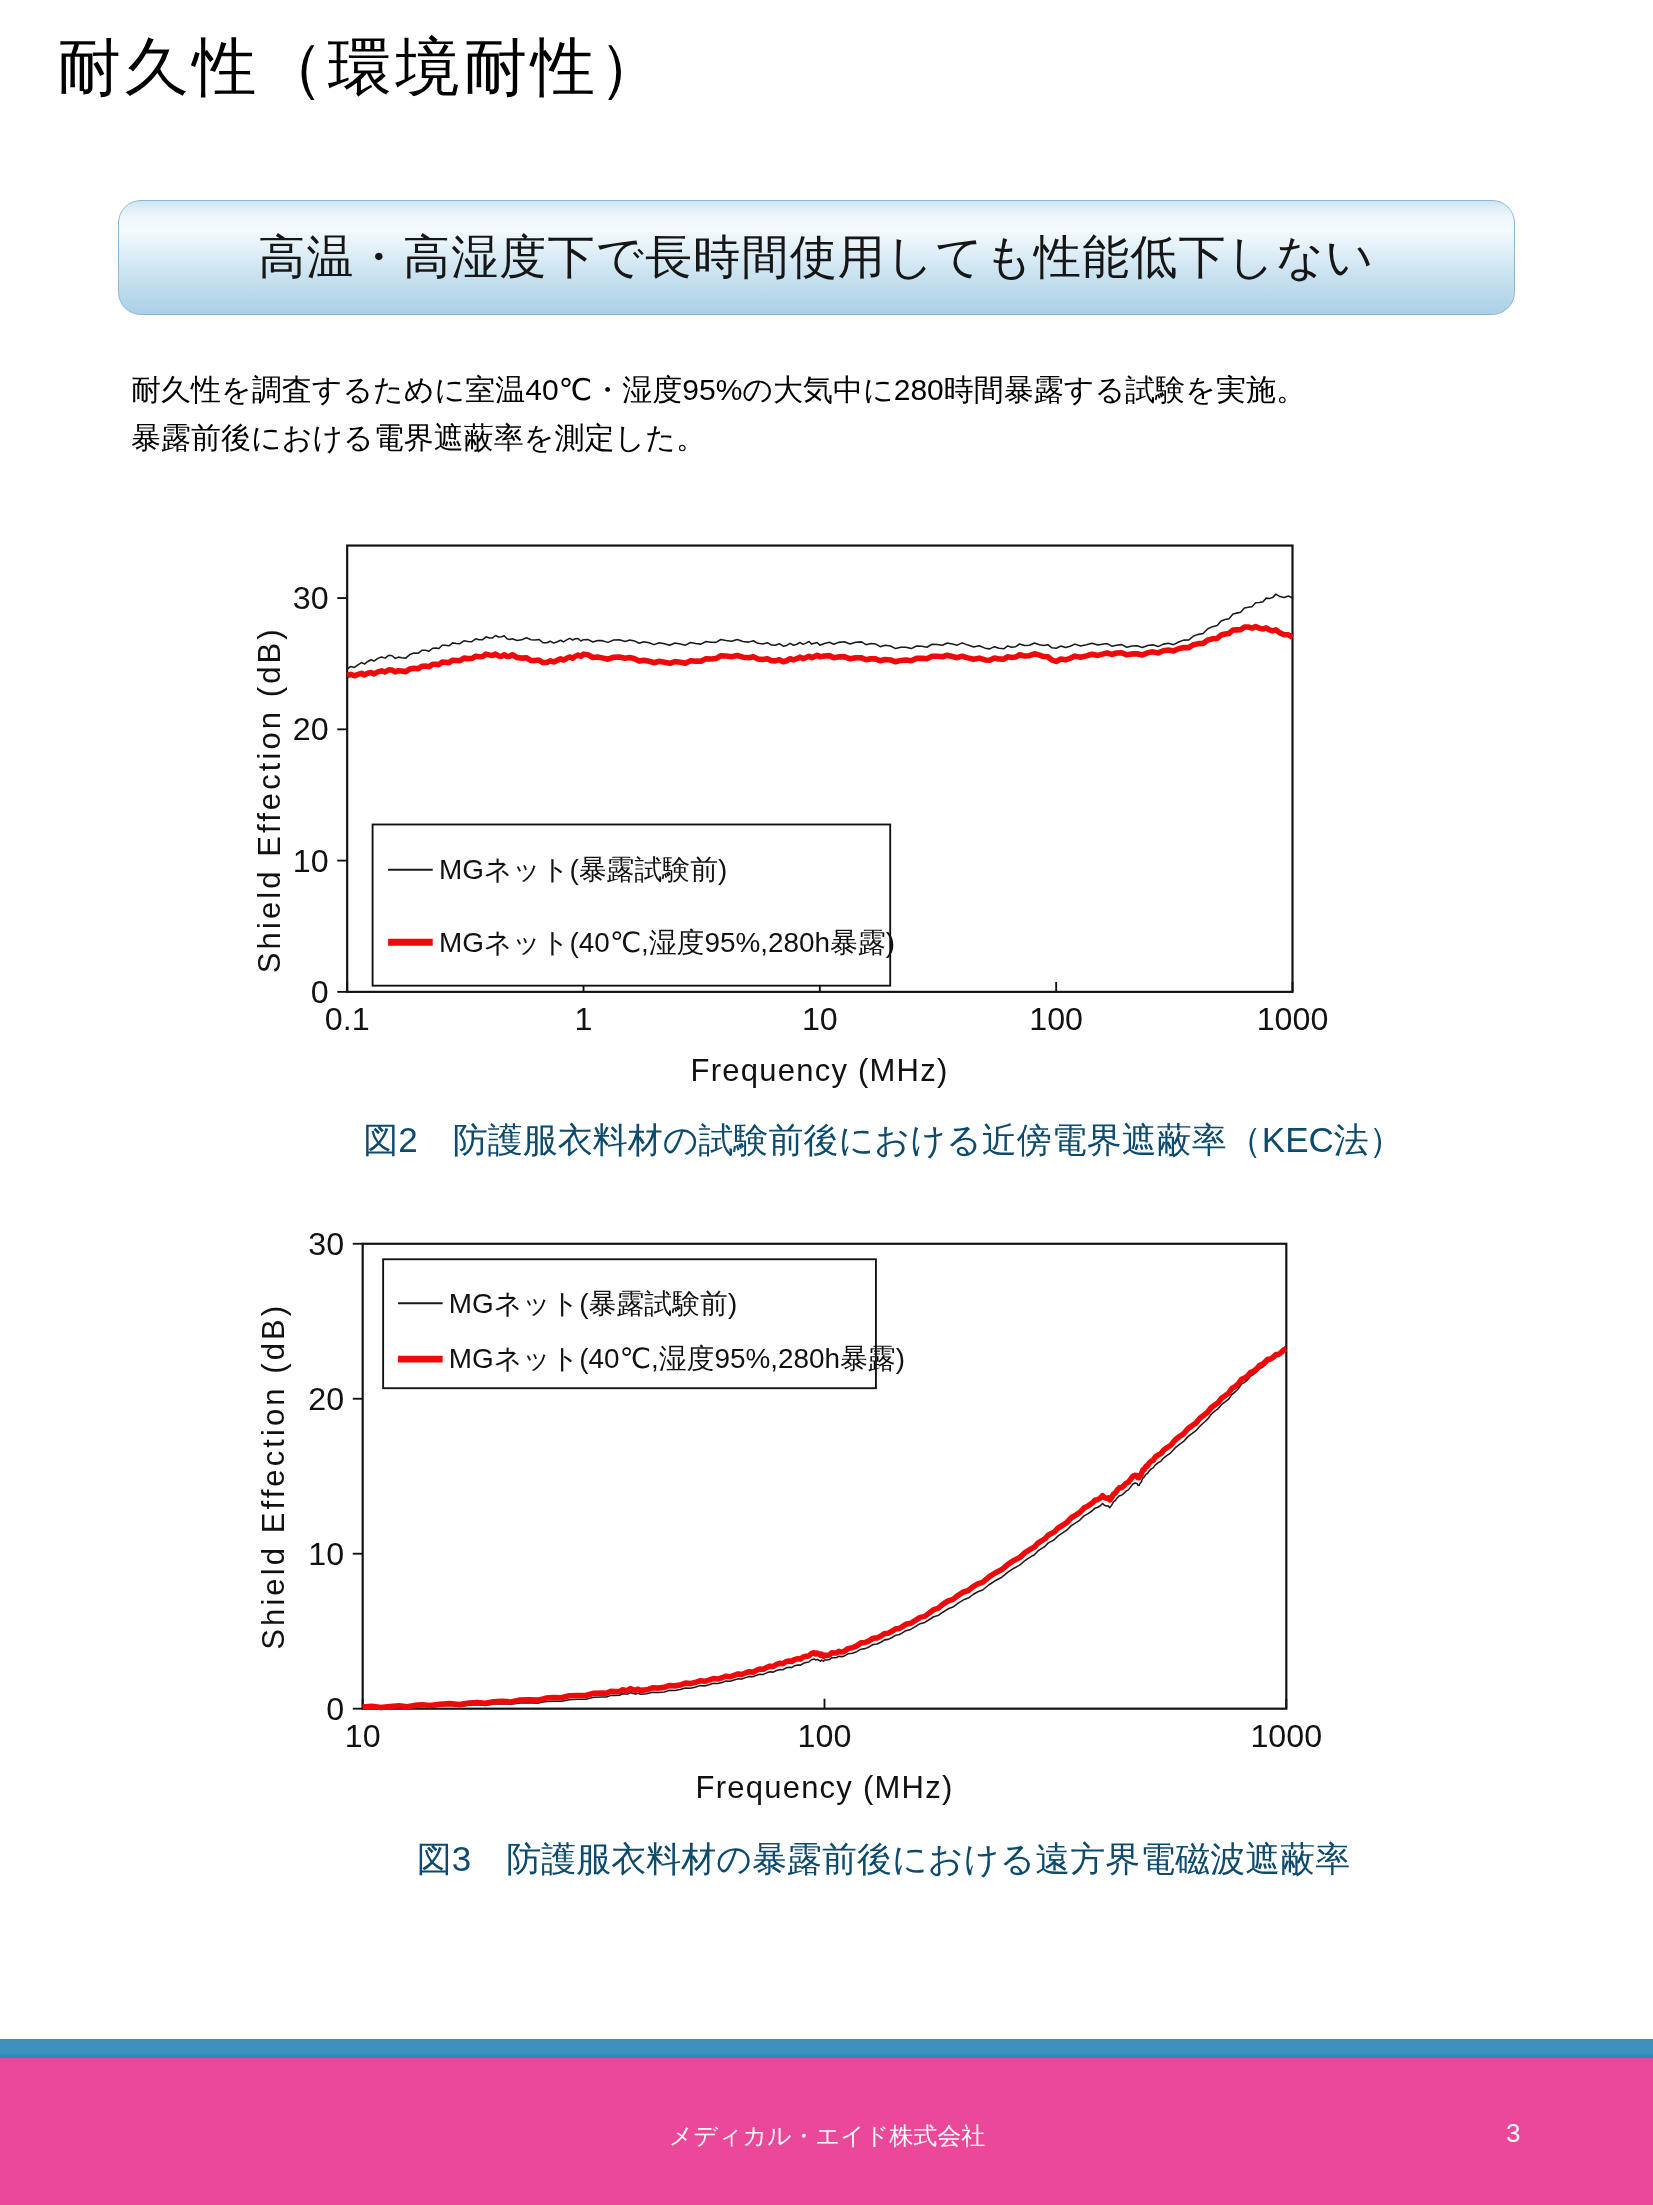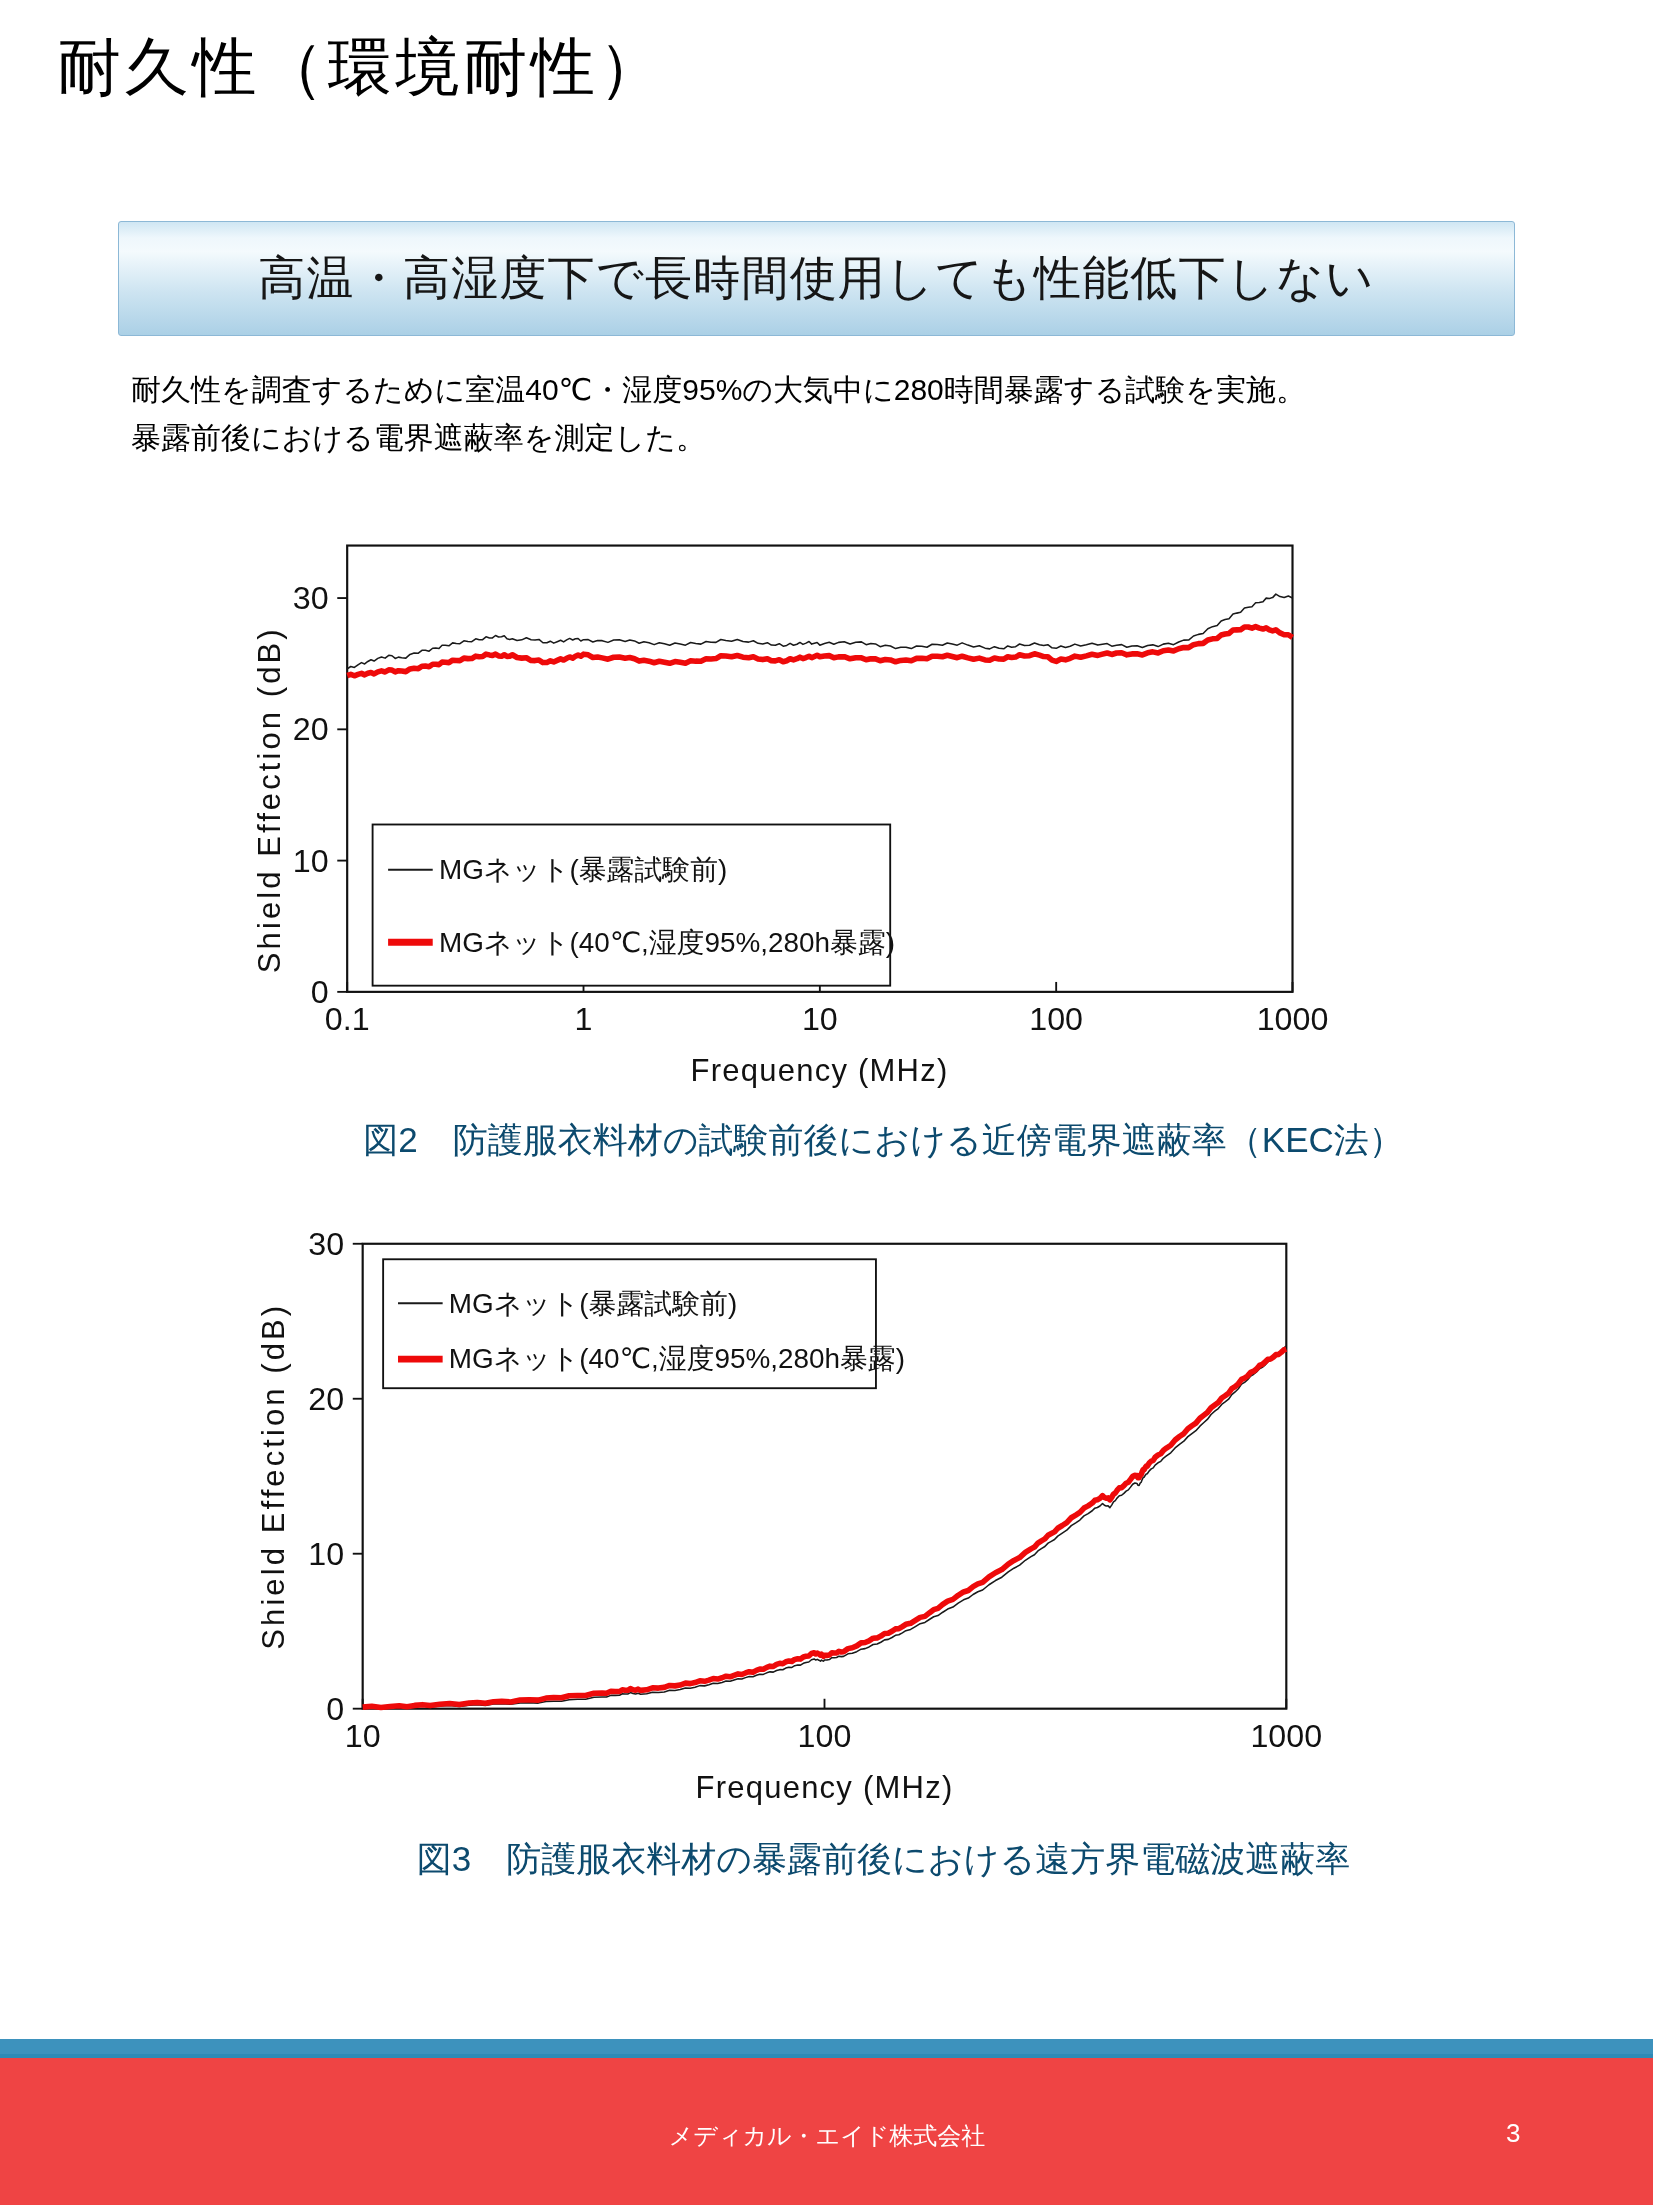--- a/index.html
+++ b/index.html
@@ -1,31 +1,31 @@
 <!DOCTYPE html>
 <html style="font-size:10px"><head>
 <meta charset="utf-8">
 <style>
   html,body{margin:0;padding:0;background:#ffffff;}
   #page{position:relative;width:1654px;height:2205px;background:#ffffff;overflow:hidden;
         font-family:"Liberation Sans","DejaVu Sans",sans-serif;color:#111;padding-left:44px;}
   #page-title{position:absolute;left:57px;top:23.6px;font-size:64px;letter-spacing:3.7px;color:#000;}
-  #banner{position:absolute;left:118px;top:221px;width:1397px;height:115px;border-radius:3px;
+  #banner{position:absolute;left:118px;top:200px;width:1397px;height:115px;border-radius:23px;
           border:1.9px solid #8cb8d6;box-sizing:border-box;
           background:linear-gradient(to bottom,#cfe6f3 0%,#eef7fc 14%,#f4fafd 26%,#cde4f1 62%,#abd0e6 100%);
           display:flex;align-items:center;justify-content:center;text-align:center;}
   #banner .txt{font-size:47px;letter-spacing:1.2px;color:#161616;}
   #body-text{position:absolute;left:131px;top:366px;width:1426px;font-size:30px;line-height:48px;color:#000;}
   .fig-caption{position:absolute;left:155px;width:1457px;text-align:center;font-size:35px;color:#0c4a6e;line-height:50px;}
   svg.chart{position:absolute;}
   .xtick,.ytick{font-size:52px;fill:#111;font-family:"Liberation Sans","DejaVu Sans",sans-serif;}
   .axis-label{font-size:50px;fill:#111;letter-spacing:2px;}
   .ylab{letter-spacing:5px;}
   .legend-label{font-size:45px;fill:#111;}
-  #footer{position:absolute;left:0;top:2039px;width:1654px;height:166px;background:#ef4444;}
+  #footer{position:absolute;left:0;top:2039px;width:1654px;height:166px;background:#ec4899;}
   #footer .stripe1{position:absolute;left:0;top:0;width:100%;height:15px;background:#3d92bd;}
   #footer .stripe2{position:absolute;left:0;top:15px;width:100%;height:4.3px;background:#2e8ab6;}
   #footer-company{position:absolute;left:0;top:81px;width:100%;text-align:center;font-size:24px;color:#ffffff;}
   #footer-page{position:absolute;left:1506px;top:79px;font-size:26px;color:#ffffff;}
 </style>
 </head>
 <body>
 
 <div id="page">
 

